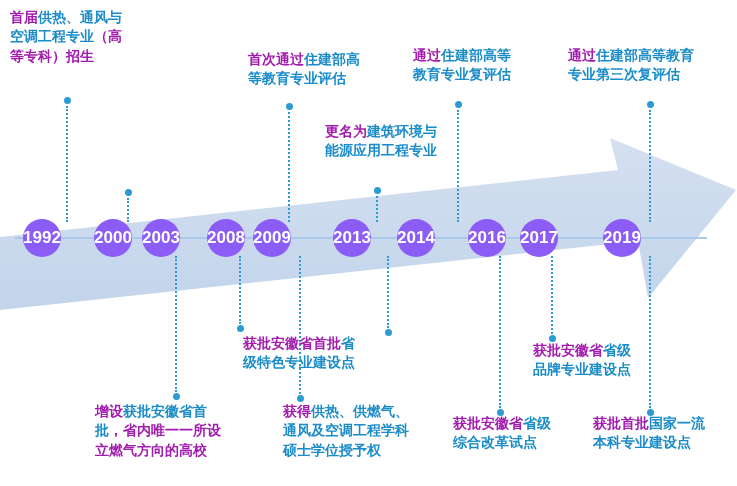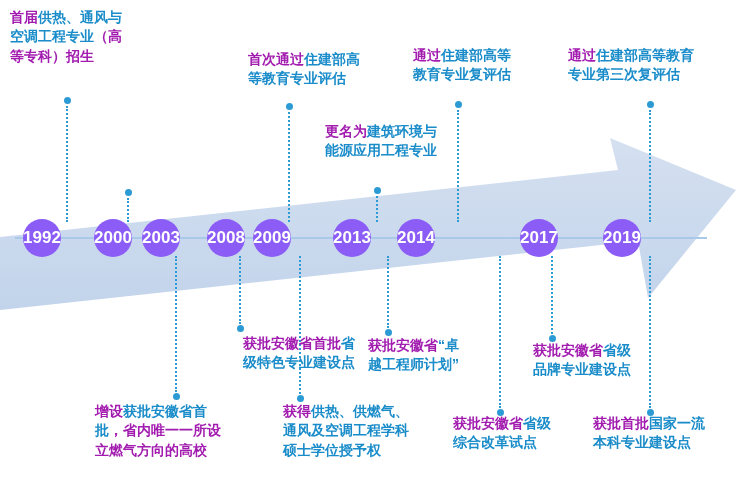--- a/index.html
+++ b/index.html
@@ -94,20 +94,21 @@
   <div class="vline" style="left:649px;top:256px;height:152px"></div>
   <div class="dot" style="left:647px;top:409px"></div>
 
   <div class="year-circle" style="left:23px">1992</div>
   <div class="year-circle" style="left:94px">2000</div>
   <div class="year-circle" style="left:142px">2003</div>
   <div class="year-circle" style="left:207px">2008</div>
   <div class="year-circle" style="left:253px">2009</div>
   <div class="year-circle" style="left:333px">2013</div>
   <div class="year-circle" style="left:397px">2014</div>
+  <div class="year-circle" style="left:468px">2016</div>
   <div class="year-circle" style="left:520px">2017</div>
   <div class="year-circle" style="left:603px">2019</div>
 
   <div class="note" style="left:10px;top:8px;width:116px">
     <span class="k">首届</span><span class="b">供热、通风与空调工程专业</span><span class="k">（高等专科）招生</span>
   </div>
 
 
   <div class="note" style="left:325px;top:122px;width:114px">
     <span class="k">更名为</span><span class="b">建筑环境与能源应用工程专业</span>
@@ -130,23 +131,20 @@
   </div>
 
   <div class="note" style="left:283px;top:402px;width:128px">
     <span class="k">获得</span><span class="b">供热、供燃气、通风及空调工程学科硕士学位授予权</span>
   </div>
 
   <div class="note" style="left:243px;top:334px;width:114px">
     <span class="k">获批安徽省首批</span><span class="b">省级特色专业建设点</span>
   </div>
 
-  <div class="note" style="left:368px;top:336px;width:100px">
-    <span class="k">获批安徽省</span><span class="b">“卓越工程师计划”</span>
-  </div>
 
   <div class="note" style="left:453px;top:414px;width:100px">
     <span class="k">获批安徽省</span><span class="b">省级综合改革试点</span>
   </div>
 
   <div class="note" style="left:593px;top:414px;width:114px">
     <span class="k">获批首批</span><span class="b">国家一流本科专业建设点</span>
   </div>
 
   <div class="note" style="left:533px;top:341px;width:100px">

